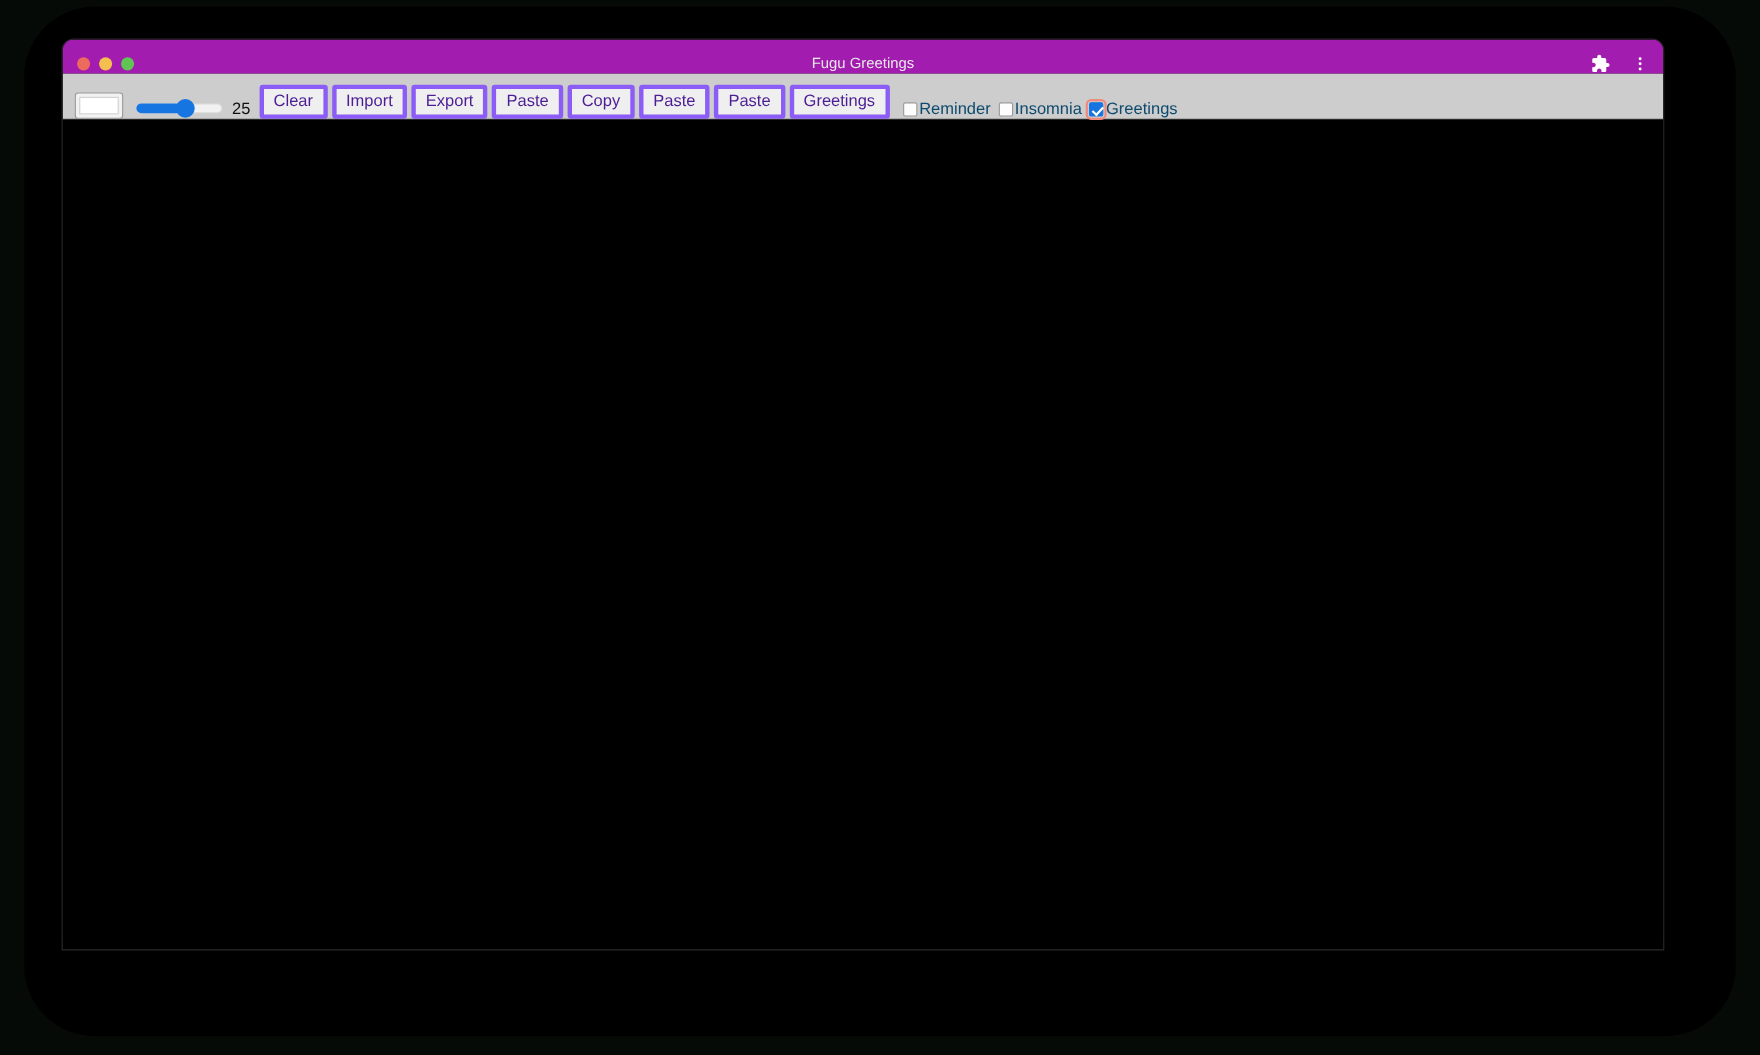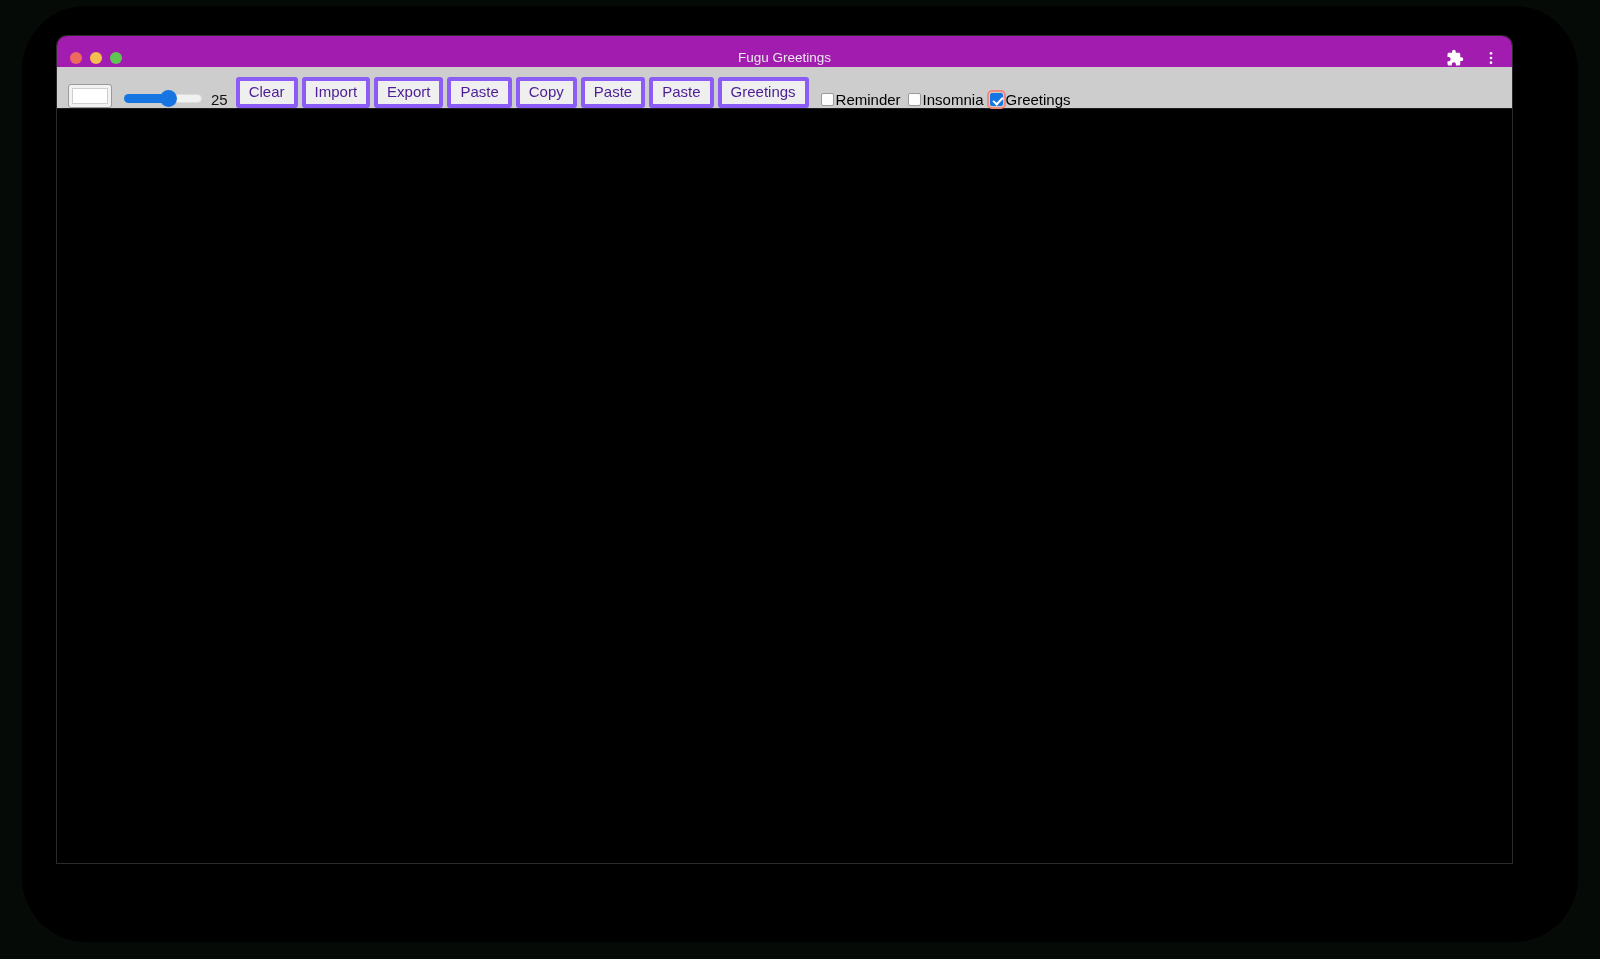--- a/index.html
+++ b/index.html
@@ -229,21 +229,21 @@
     border: solid #ffffff;
     border-width: 0 2px 2px 0;
     transform: rotate(43deg);
   }
   .tb-checkbox.focused {
     outline: 2px solid #f08a7e;
     outline-offset: 1px;
   }
   .tb-check-label {
     font-size: 15px;
-    color: #000000;
+    color: #0c4a6e;
     margin-left: 2px;
     white-space: nowrap;
     cursor: default;
   }
 
   
   #drawing-canvas {
     width: 100%;
     height: 742px;
     background: #000000;

